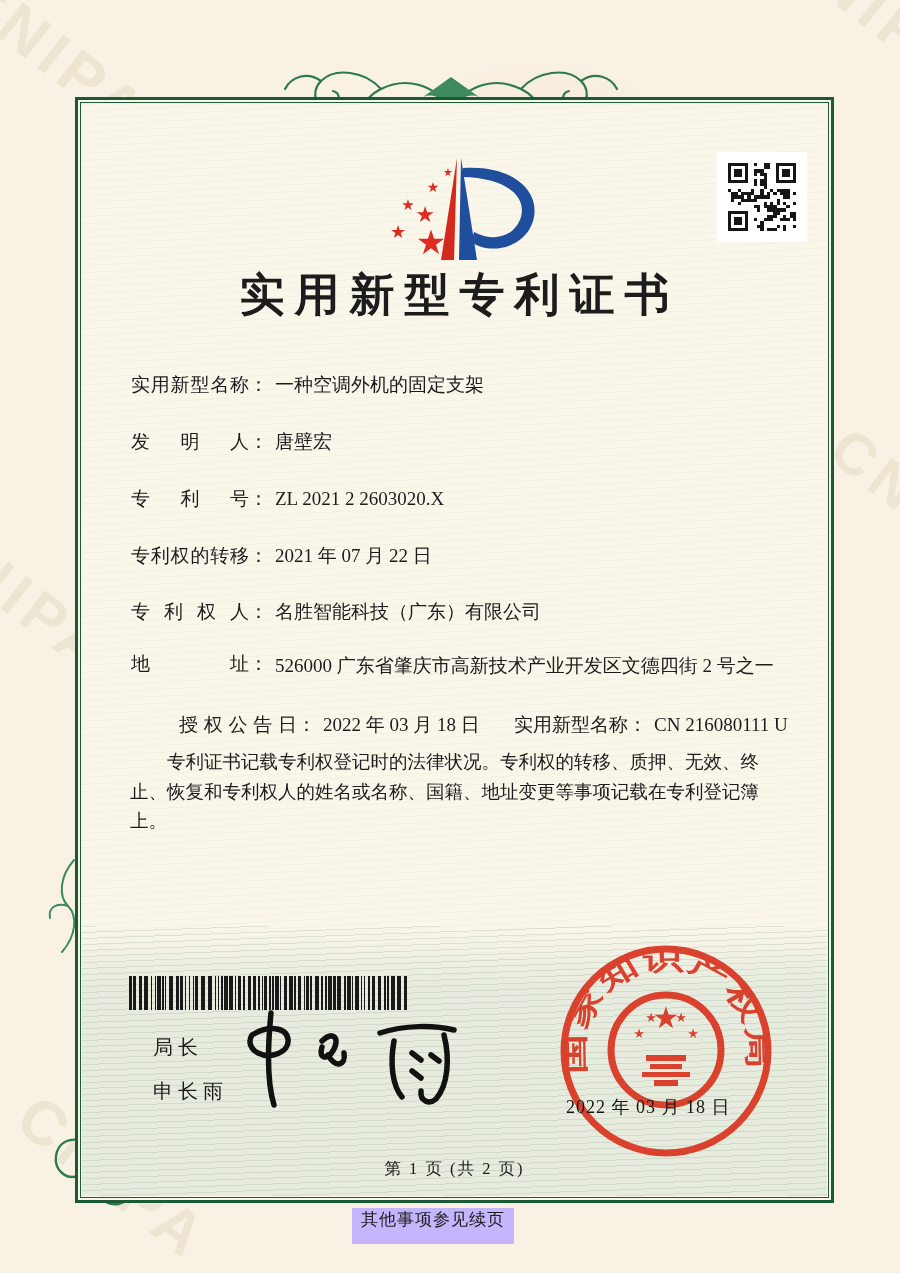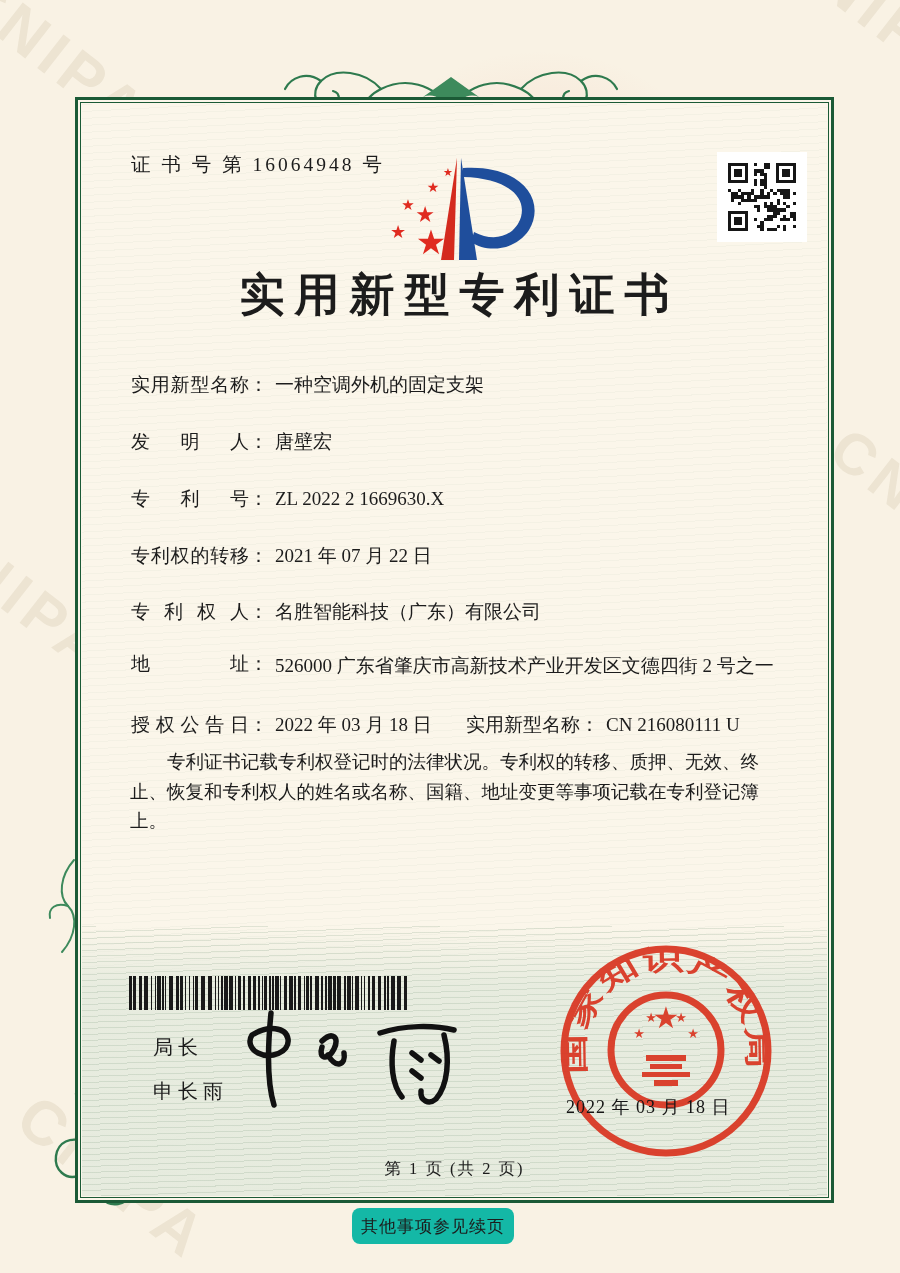--- a/index.html
+++ b/index.html
@@ -69,22 +69,22 @@
     position:absolute; left:488px; top:995px; width:230px; font-size:18px;
     letter-spacing:1px; color:#151515; white-space:nowrap;
   }
   .qr-box{ position:absolute; left:639px; top:52px; width:90px; height:90px; background:#fff; }
   .qr-modules{ position:absolute; left:11px; top:11px; width:68px; height:68px; }
   .qr-finder{ position:absolute; width:14px; height:14px; border:3.2px solid #161616; background:#fff; }
   .qr-finder i{ position:absolute; left:3.2px; top:3.2px; width:7.6px; height:7.6px; background:#161616; }
   .qf-tl{ left:11px; top:11px; } .qf-tr{ right:11px; top:11px; } .qf-bl{ left:11px; bottom:11px; }
   .logo{ position:absolute; left:297px; top:52px; }
   .footer-note-box{
-    position:absolute; left:352px; top:1208px; width:162px; height:36px; background:#14b8a6;
-    display:flex; align-items:center; justify-content:center;border-radius:8px;
+    position:absolute; left:352px; top:1208px; width:162px; height:36px; background:#c4b5fd;
+    display:flex; align-items:flex-start; justify-content:center;
   }
   .footer-note-box span{ font-size:17px; letter-spacing:1px; }
   .ornament{ position:absolute; pointer-events:none; }
 </style>
 </head>
 <body>
 
 <div class="page">
 
   <div class="wm" style="left:-58px; top:18px; font-size:62px;">CNIPA</div>
@@ -139,21 +139,20 @@
       <path d="M30,2 C16,18 14,38 24,48 C34,58 32,78 18,94"></path>
       <path d="M24,48 C12,44 4,50 6,60"></path>
     </g>
   </svg>
 
   <div class="frame">
     <div class="frame-inner"></div>
     <div class="inner-waves"></div>
     <div class="wave-band"></div>
 
-    <div class="cert-no">证 书 号 第 16064948 号</div>
 
     <svg class="logo" width="178" height="112" viewBox="0 0 178 112">
       <polygon points="82,6 66,108 79,108" fill="#d42a1e"></polygon>
       <polygon points="86,6 84,108 102,108" fill="#1f4e9c"></polygon>
       <path d="M88,16 C146,12 172,48 154,78 C140,99 112,101 96,90 L99,80 C120,91 140,84 146,65 C152,42 128,26 88,25 Z" fill="#1f4e9c"></path>
       <g fill="#e02b20" font-family="'DejaVu Sans',sans-serif" text-anchor="middle">
         <text x="56" y="102" font-size="34">★</text>
         <text x="50" y="70" font-size="22">★</text>
         <text x="23" y="86" font-size="18">★</text>
         <text x="33" y="58" font-size="15">★</text>
@@ -287,32 +286,32 @@
 
     <div class="title">实用新型专利证书</div>
 
     <div class="row" style="top:329px;">
       <span class="flabel">发明人</span><span>：</span><span class="fvalue">唐壁宏</span>
     </div>
     <div class="row" style="top:272px;">
       <span class="flabel">实用新型名称</span><span>：</span><span class="fvalue">一种空调外机的固定支架</span>
     </div>
     <div class="row" style="top:386px;">
-      <span class="flabel">专利号</span><span>：</span><span class="fvalue">ZL 2022 2 1669630.X</span>
+      <span class="flabel">专利号</span><span>：</span><span class="fvalue">ZL 2021 2 2603020.X</span>
     </div>
     <div class="row" style="top:443px;">
       <span class="flabel">专利权的转移</span><span>：</span><span class="fvalue">2021 年 07 月 22 日</span>
     </div>
     <div class="row" style="top:499px;">
       <span class="flabel">专利权人</span><span>：</span><span class="fvalue">名胜智能科技（广东）有限公司</span>
     </div>
     <div class="row row-address" style="top:551px;">
       <span class="flabel">地址</span><span>：</span><span class="fvalue">526000 广东省肇庆市高新技术产业开发区文德四街 2 号之一</span>
     </div>
-    <div class="row row2" style="top:612px; right:53px;">
+    <div class="row row2" style="top:612px; right:53px;margin-left:48px;">
       <span class="flabel">授权公告日</span><span>：</span><span class="fvalue">2022 年 03 月 18 日</span>
       <span class="field2">
         <span>实用新型名称</span><span>：</span><span class="fvalue">CN 216080111 U</span>
       </span>
     </div>
 
     <div class="paras">
       <p>专利证书记载专利权登记时的法律状况。专利权的转移、质押、无效、终止、恢复和专利权人的姓名或名称、国籍、地址变更等事项记载在专利登记簿上。</p>
     </div>
 

